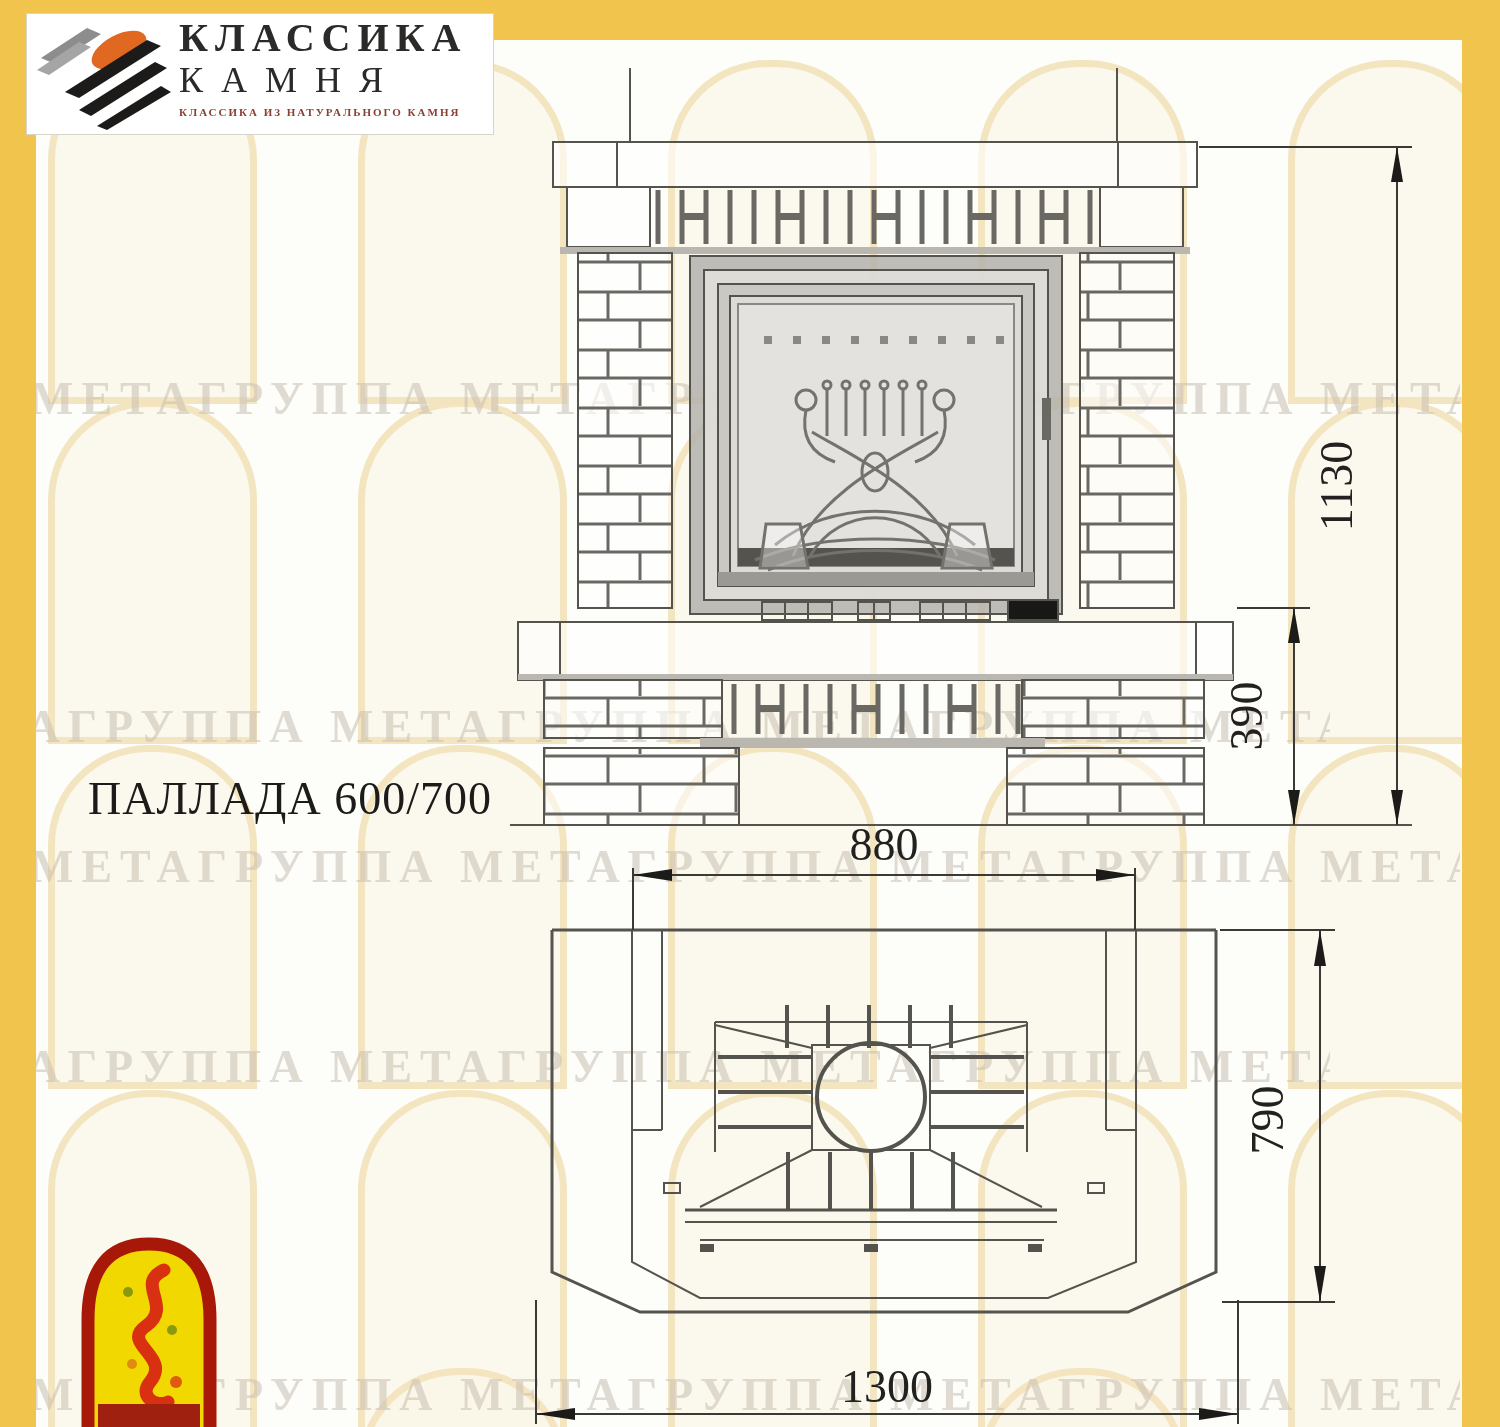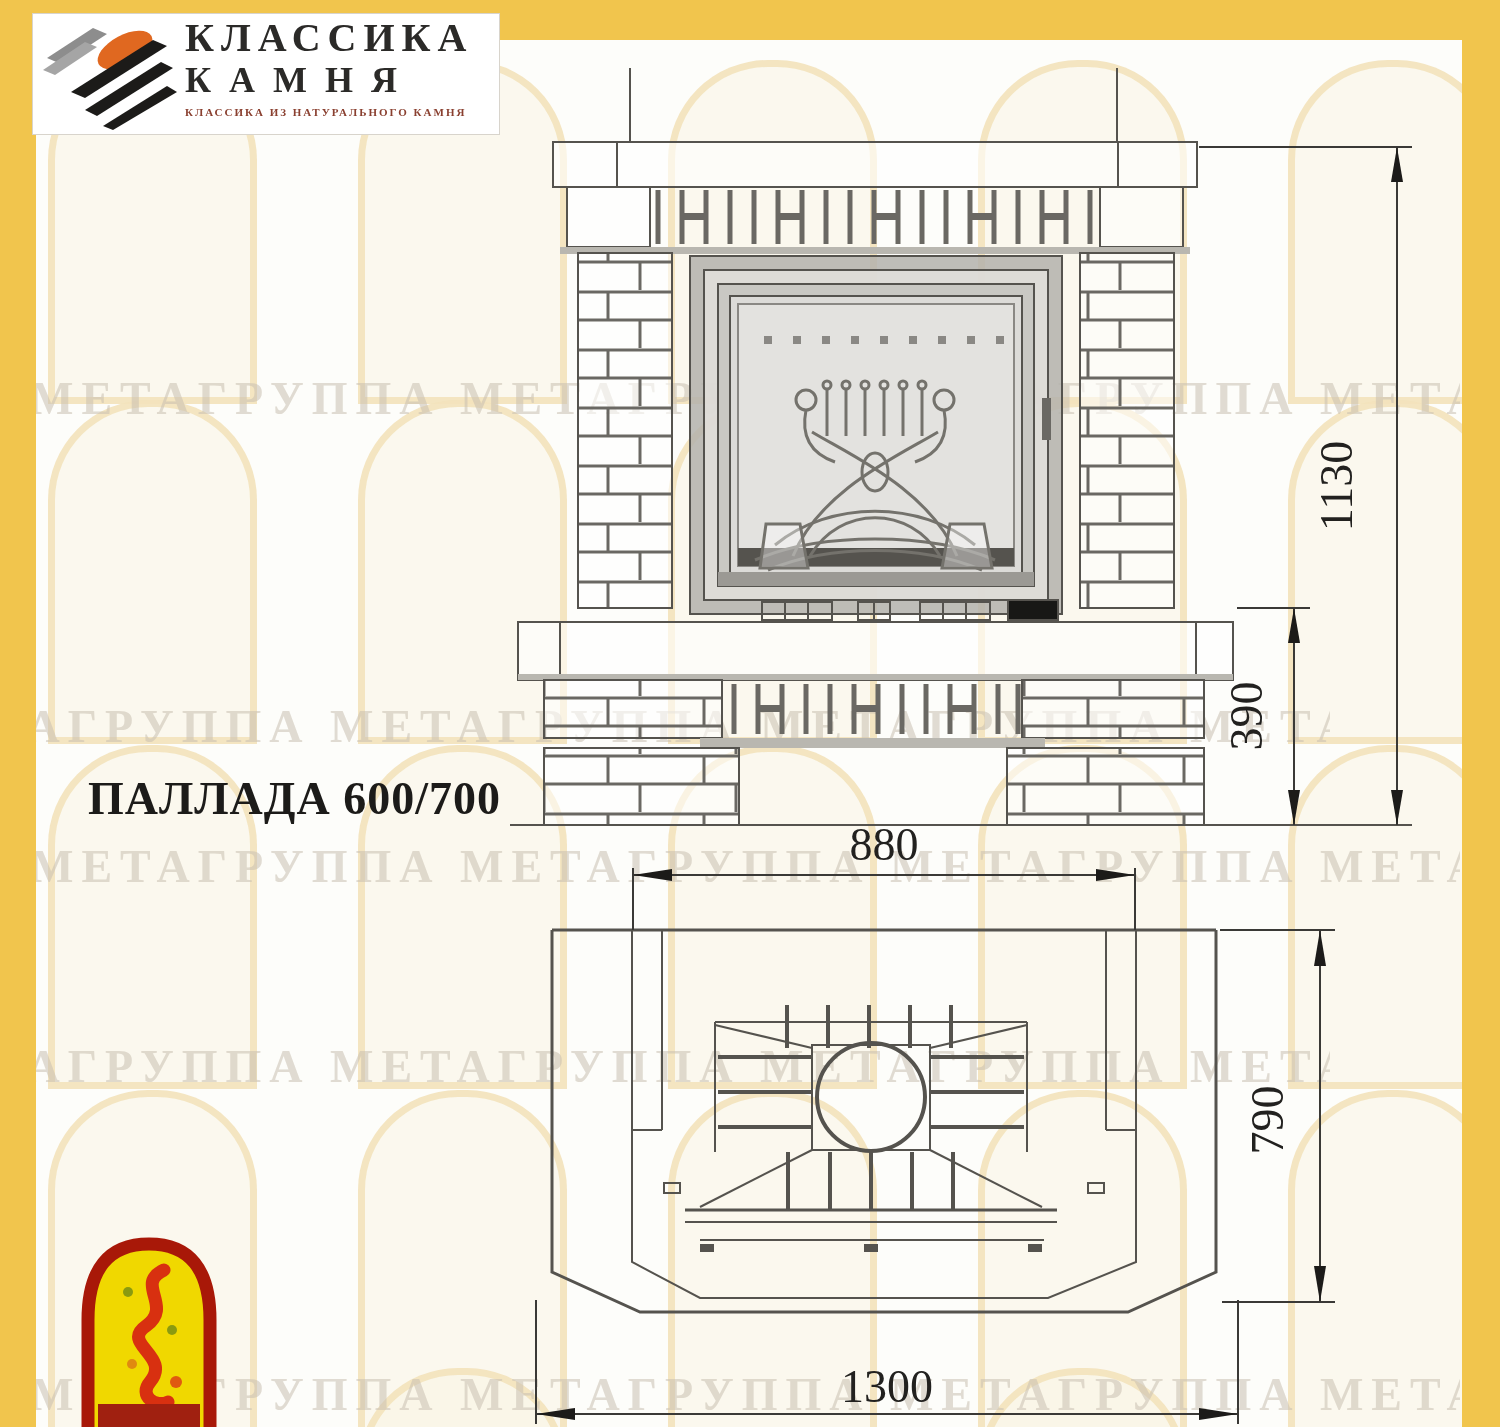--- a/index.html
+++ b/index.html
@@ -21,33 +21,33 @@
     border-radius:100px 100px 0 0;
   }
   .wm-text{
     position:absolute;left:30px;width:1430px;overflow:hidden;white-space:nowrap;
     font-weight:bold;font-size:46px;letter-spacing:8px;
     color:rgba(201,192,176,0.55);
   }
   .wm-shift{margin-left:-130px;}
   
   .brand-box{
-    position:absolute;left:32px;top:13px;width:468px;height:122px;
+    position:absolute;left:26px;top:13px;width:468px;height:122px;
     background:#ffffff;border:1px solid #d8d4cc;z-index:4;
     box-sizing:border-box;
   }
   .brand-graphic{position:absolute;left:8px;top:4px;width:140px;height:112px;}
   .brand-text{position:absolute;left:152px;top:2px;width:312px;height:118px;color:#2b2a28;}
   .brand-l1{font-weight:bold;font-size:40px;letter-spacing:7px;line-height:44px;}
-  .brand-l2{font-weight:bold;font-size:36px;letter-spacing:18px;line-height:40px;}
+  .brand-l2{font-weight:normal;font-size:36px;letter-spacing:18px;line-height:40px;}
   .brand-tag{font-weight:bold;font-size:11px;letter-spacing:2px;color:#8a4030;margin-top:6px;}
   
   .page-title{
     position:absolute;left:88px;top:772px;z-index:2;
-    font-weight:bold;font-size:46px;letter-spacing:1px;color:#1c1b19;
+    font-weight:normal;font-size:46px;letter-spacing:1px;color:#1c1b19;
   }
   
   .drawing{position:absolute;left:0;top:0;width:1500px;height:1427px;z-index:1;}
   
   .arch-logo{position:absolute;left:76px;top:1232px;width:146px;height:200px;z-index:4;}
   text{font-family:"Liberation Serif", serif;}
 </style>
 </head>
 <body>
 

